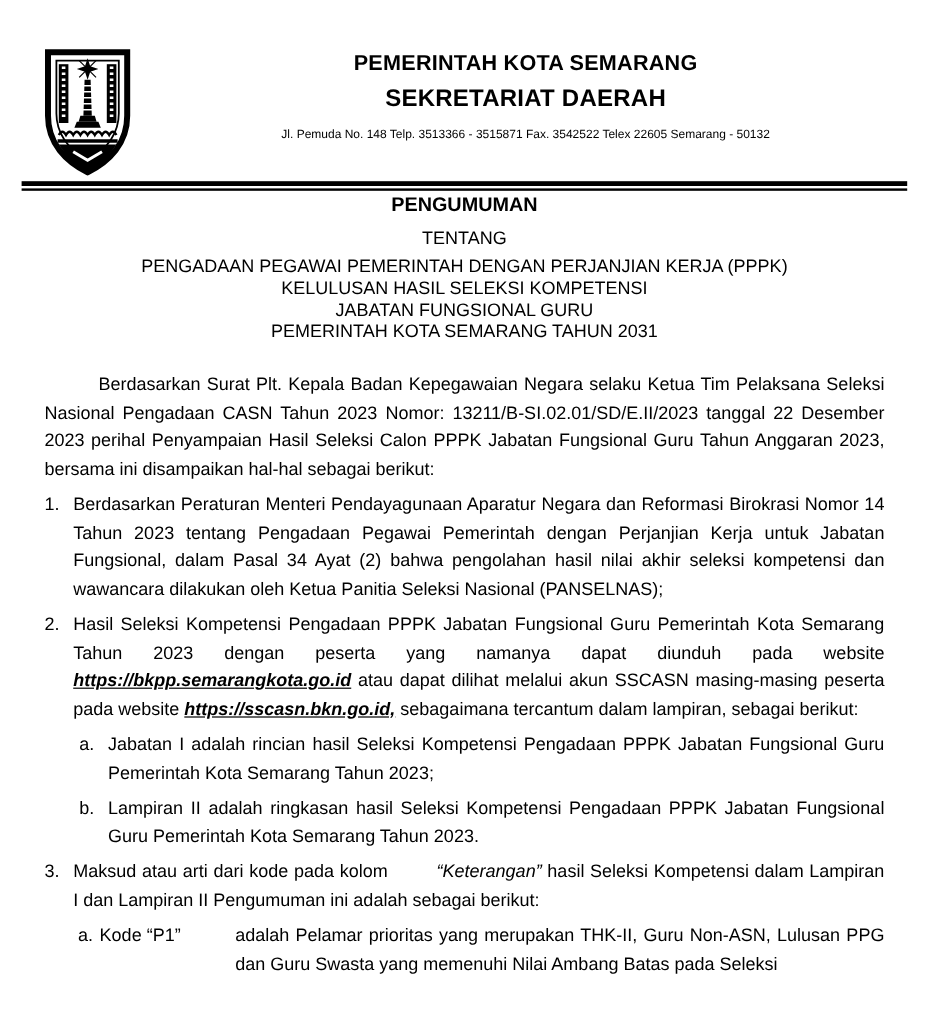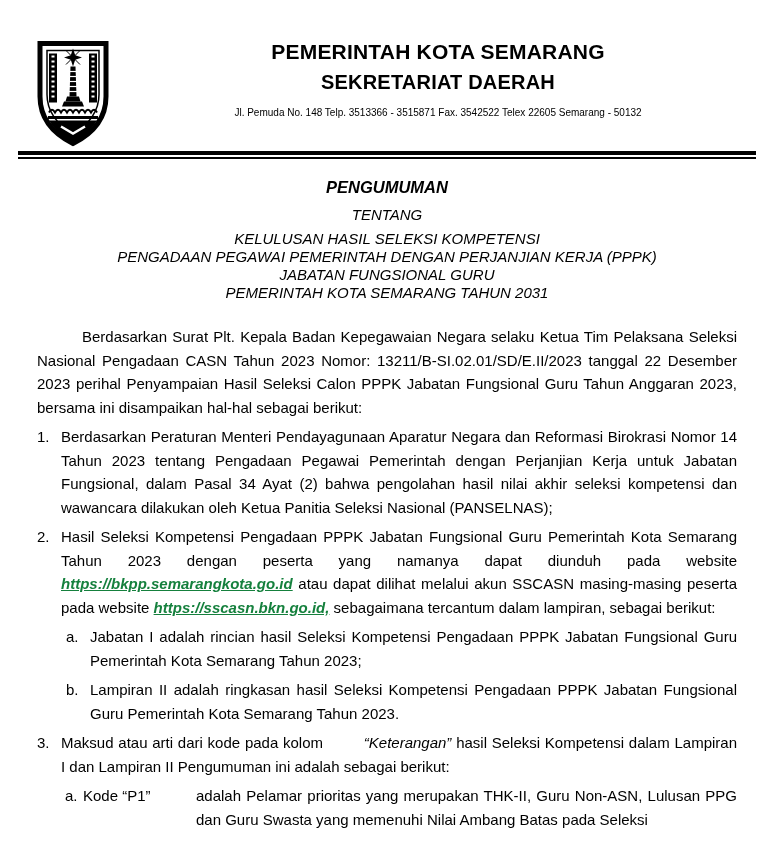--- a/index.html
+++ b/index.html
@@ -10,47 +10,47 @@
     font-family: "Liberation Sans", "DejaVu Sans", sans-serif;
     font-size: 15px;
   }
   .page { position: relative; width: 774px; height: 854px; overflow: hidden; background: #fff; }
 
   
   .letterhead { position: relative; padding-top: 40px; min-height: 147px; }
   .logo { position: absolute; left: 35px; top: 40px; width: 76px; height: 107px; }
   .logo svg { display: block; width: 100%; height: 100%; }
   .head-text { margin-left: 118px; margin-right: 16px; text-align: center; }
-  .org  { font-size: 21px; font-weight: 700; line-height: 24px; letter-spacing: 0.2px; }
+  .org  { font-size: 18px; font-weight: 700; line-height: 24px; letter-spacing: 0.2px; }
   .dept { font-size: 20px; font-weight: 700; line-height: 31px; margin-top: 3px; letter-spacing: 0.2px; }
   .addr { font-size: 10px; margin-top: 9px; white-space: nowrap; }
   .rule { margin: 4px 18px 0 18px; height: 8px; border-top: 4px solid #000; border-bottom: 2px solid #000; }
 
   
   .content { margin: 0 37px; }
-  .title-block { text-align: center; margin-top: 19px; font-style: italic; }
+  .title-block { text-align: center; margin-top: 3px; }
   .doc-title  { font-size: 16.5px; font-weight: 700; }
   .doc-number { margin-top: 9px; }
   .doc-about  { margin-top: 9px; }
   .subject    { margin-top: 7px; line-height: 18px; }
 
   .intro {
     margin: 23px 0 0 0; text-align: justify; text-indent: 45px; line-height: 23.5px;
   }
   .li { display: flex; margin-top: 6px; line-height: 23.5px; }
   .num { flex: 0 0 24px; }
   .body { flex: 1; min-width: 0; }
   .just { text-align: justify; }
   .sub { margin-left: 29px; }
   .code-row { margin-left: 28px; }
   .code-row .num { flex: 0 0 18px; }
   .code { flex: 0 0 113px; }
   b { font-weight: 400; }
   .it { font-style: italic; margin-left: 36px; }
-  .doclink { color: #15803d; font-weight: 700; font-style: italic; text-decoration: underline; cursor: pointer; }
+  .doclink { color: #000000; font-weight: 700; font-style: italic; text-decoration: underline; cursor: pointer; }
 </style>
 </head>
 <body>
 
 <div class="page">
 
   <header class="letterhead">
     <div class="logo">
       <svg viewBox="0 0 76 106" aria-hidden="true">
         <path d="M5 3 H71 V56 C71 79 56 94 38 103 C20 94 5 79 5 56 Z" fill="#ffffff" stroke="#000000" stroke-width="5"></path>
@@ -86,22 +86,22 @@
   </header>
 
   <div class="rule"></div>
 
   <main class="content">
 
     <section class="title-block">
       <div class="doc-title">PENGUMUMAN</div>
       <div class="doc-about">TENTANG</div>
       <div class="subject">
+        <div>PENGADAAN PEGAWAI PEMERINTAH DENGAN PERJANJIAN KERJA (PPPK)</div>
         <div>KELULUSAN HASIL SELEKSI KOMPETENSI</div>
-        <div>PENGADAAN PEGAWAI PEMERINTAH DENGAN PERJANJIAN KERJA (PPPK)</div>
         <div>JABATAN FUNGSIONAL GURU</div>
         <div>PEMERINTAH KOTA SEMARANG TAHUN 2031</div>
       </div>
     </section>
 
     <p class="intro">Berdasarkan Surat Plt. Kepala Badan Kepegawaian Negara selaku Ketua Tim Pelaksana Seleksi Nasional Pengadaan CASN Tahun 2023 Nomor: 13211/B-SI.02.01/SD/E.II/2023 tanggal 22 Desember 2023 perihal Penyampaian Hasil Seleksi Calon PPPK Jabatan Fungsional Guru Tahun Anggaran 2023, bersama ini disampaikan hal-hal sebagai berikut:</p>
 
     <div class="li">
       <span class="num">1.</span>
       <div class="body just">Berdasarkan Peraturan Menteri Pendayagunaan Aparatur Negara dan Reformasi Birokrasi Nomor 14 Tahun 2023 tentang Pengadaan Pegawai Pemerintah dengan Perjanjian Kerja untuk Jabatan Fungsional, dalam Pasal 34 Ayat (2) bahwa pengolahan hasil nilai akhir seleksi kompetensi dan wawancara dilakukan oleh Ketua Panitia Seleksi Nasional (PANSELNAS);</div>

